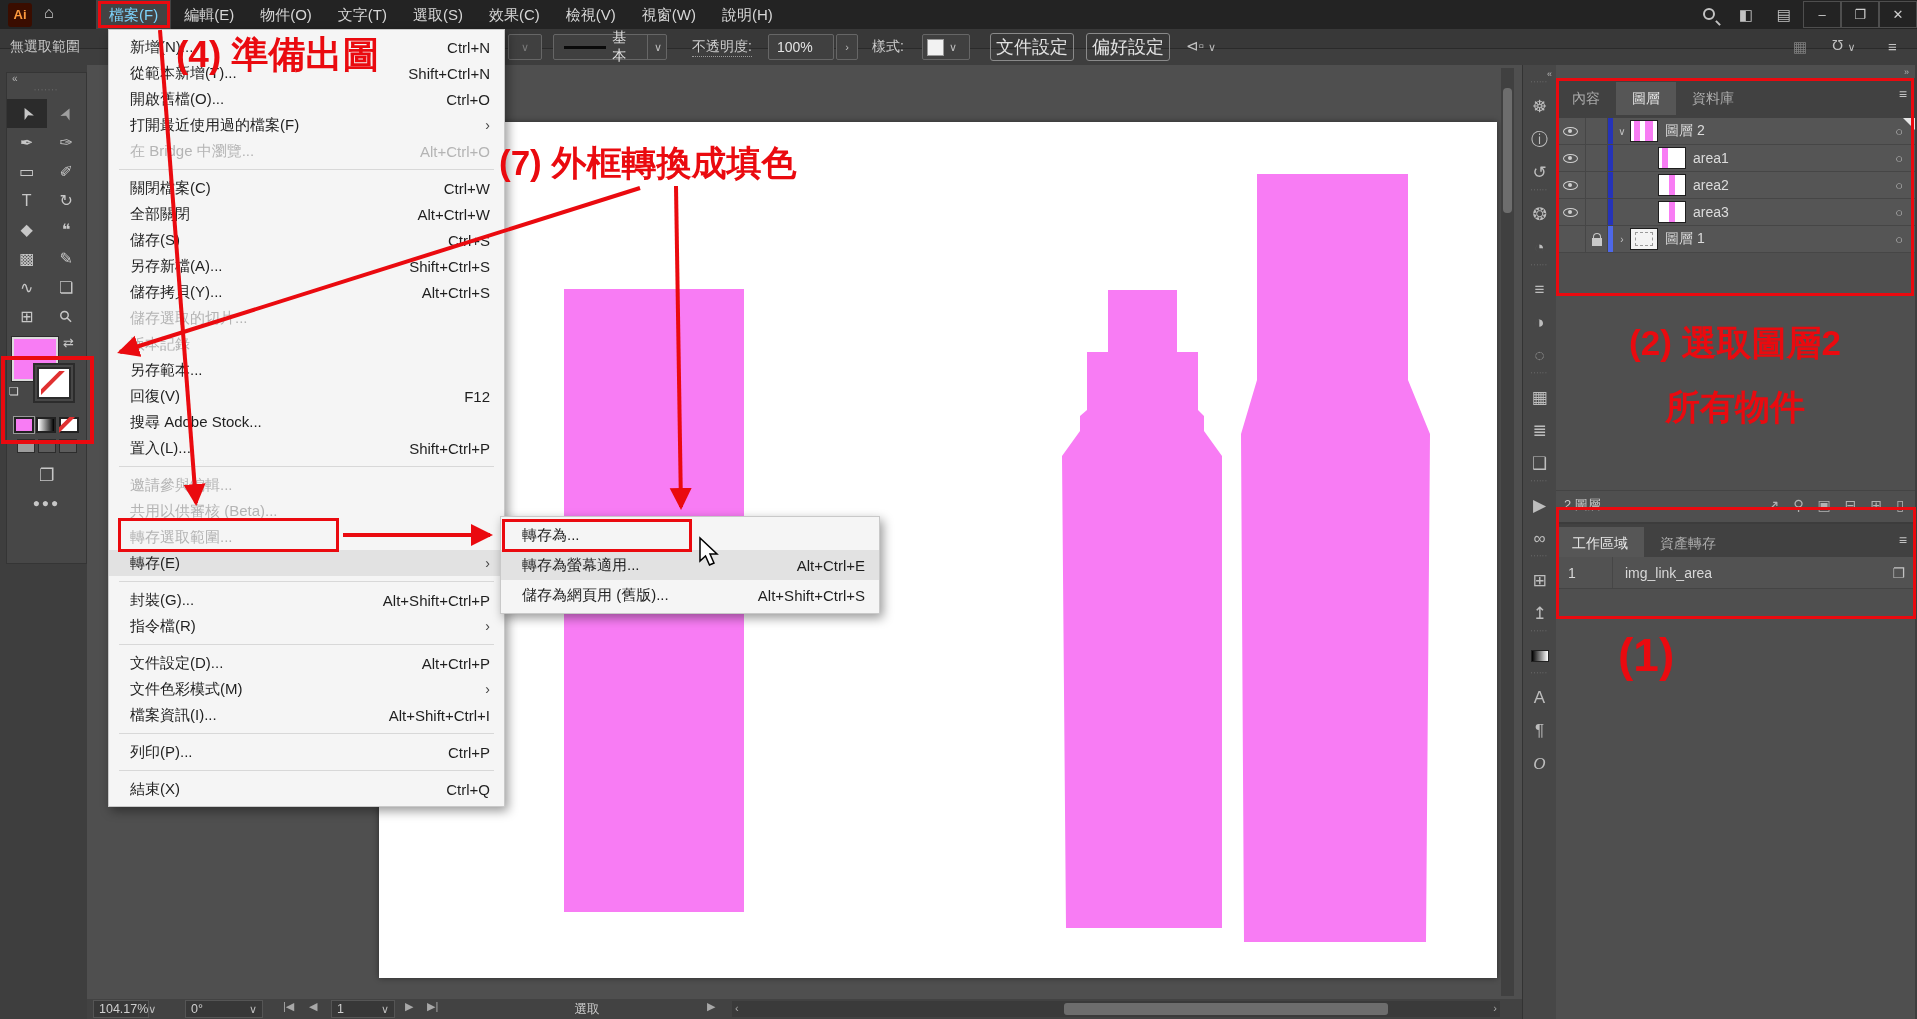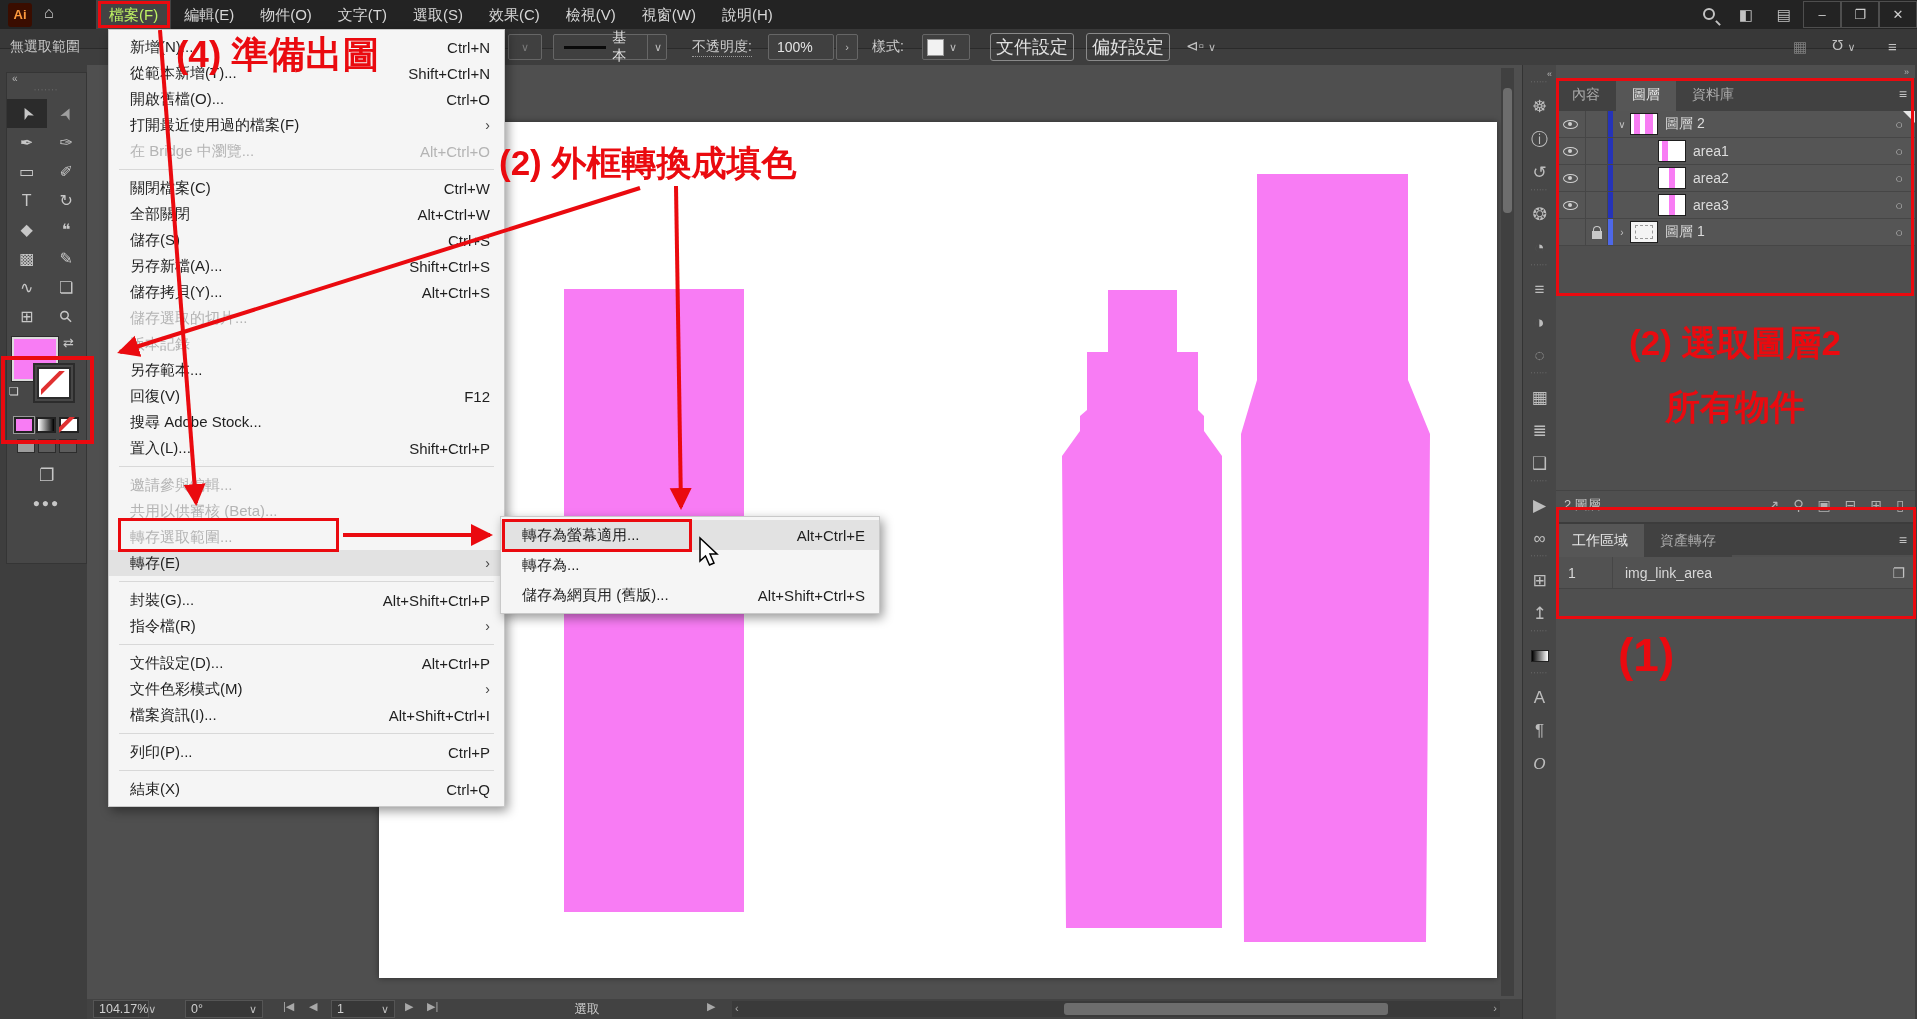--- a/index.html
+++ b/index.html
@@ -7,21 +7,21 @@
               font-family:"Liberation Sans","DejaVu Sans",sans-serif; }
   .abs { position:absolute; }
 
   
   #titlebar { position:absolute; left:0; top:0; width:1917px; height:29px; background:#232323; z-index:40; }
   #ai-logo { position:absolute; left:8px; top:3px; width:24px; height:24px; background:#3a0d00; color:#ff9a3e;
              font-weight:bold; font-size:13px; text-align:center; line-height:24px; border-radius:3px; }
   #home-icon { position:absolute; left:44px; top:4px; color:#d2d2d2; font-size:16px; }
   #menubar { position:absolute; left:96px; top:0; height:29px; display:flex; }
   .menu-top { height:29px; line-height:29px; padding:0 13px; color:#d6d6d6; font-size:15px; cursor:default; }
-  .menu-top.open { background:#434343; color:#bef264; }
+  .menu-top.open { background:#434343; color:#7dd3fc; }
   #tb-right { position:absolute; right:0; top:0; height:29px; display:flex; align-items:center; }
   .tb-ic { color:#c3c3c3; font-size:15px; margin:0 12px; }
   .search-glass { width:12px; height:12px; border:2px solid #c3c3c3; border-radius:50%; position:relative; display:inline-block; }
   .search-glass::after { content:""; position:absolute; width:6px; height:2px; background:#c3c3c3;
                          transform:rotate(45deg); left:10px; top:12px; }
   .win-btn { width:38px; height:27px; border:1px solid #4e4e4e; color:#cfcfcf; font-size:13px;
              display:flex; align-items:center; justify-content:center; }
 
   
   #controlbar { position:absolute; left:0; top:29px; width:1917px; height:20px; background:#383838;
@@ -84,21 +84,21 @@
   #dock { position:absolute; left:1522px; top:65px; width:34px; height:954px; background:#474747;
           border-left:1px solid #333; z-index:10; }
   #dock-head { color:#b5b5b5; font-size:9px; text-align:right; padding:4px 4px 2px 0; }
   .dock-grip { text-align:center; color:#6f6f6f; font-size:7px; letter-spacing:1.5px; height:9px; line-height:5px; }
   .dock-ic { height:33px; display:flex; align-items:center; justify-content:center; color:#bdbdbd; font-size:17px; }
   .grad-chip { width:18px; height:12px; background:linear-gradient(90deg,#000,#fff); border:1px solid #222; }
 
   
   #panels { position:absolute; left:1556px; top:65px; width:359px; height:954px; background:#4f4f4f; z-index:10; }
   #panel-head { height:13px; color:#b5b5b5; font-size:9px; text-align:right; padding:2px 6px 0 0; }
-  .tabbar { height:33px; background:#414141; display:flex; align-items:flex-start; position:relative; }
+  .tabbar { height:40px; background:#414141; display:flex; align-items:center; position:relative; }
   .ptab { height:33px; line-height:33px; padding:0 16px; font-size:14px; color:#ababab; background:#414141; }
   .ptab.on { background:#565656; color:#e8e8e8; }
   .tab-menu { position:absolute; right:8px; top:8px; color:#c3c3c3; font-size:14px; }
   .lrow { height:27px; display:flex; align-items:center; border-bottom:1px solid #464646;
           background:#555555; position:relative; color:#dcdcdc; font-size:14px; }
   .lcell-eye { width:30px; display:flex; justify-content:center; border-right:1px solid #464646; align-self:stretch; align-items:center; }
   .lcell-lock { width:22px; display:flex; justify-content:center; border-right:1px solid #464646; align-self:stretch; align-items:center; }
   .lbar { width:5px; align-self:stretch; }
   .lchev { width:18px; text-align:center; color:#c0c0c0; font-size:10px; }
   .eye { width:15px; height:9px; border:1.5px solid #cfcfcf; border-radius:50%; position:relative; }
@@ -559,47 +559,47 @@
       <span class="mi-r">Ctrl+P</span>
     </div>
     <div class="msep"></div>
     <div class="mi">
       <span class="mi-l">結束(X)</span>
       <span class="mi-r">Ctrl+Q</span>
     </div>
   </div>
 
 <div id="submenu">
+    <div class="mi">
+      <span class="mi-l">轉存為...</span>
+      <span class="mi-r"></span>
+    </div>
     <div class="mi hov">
       <span class="mi-l">轉存為螢幕適用...</span>
       <span class="mi-r">Alt+Ctrl+E</span>
-    </div>
-    <div class="mi">
-      <span class="mi-l">轉存為...</span>
-      <span class="mi-r"></span>
     </div>
     <div class="mi">
       <span class="mi-l">儲存為網頁用 (舊版)...</span>
       <span class="mi-r">Alt+Shift+Ctrl+S</span>
     </div>
   </div>
 
 <svg id="cursor-svg">
   <polygon points="700,538 700,561 705.5,556 709.5,565 714,563 710,554 717,554" fill="#ffffff" stroke="#000000" stroke-width="1.5"></polygon>
 </svg>
 
 <div class="ann-box" style="left:98px; top:1px; width:72px; height:27px;"></div>
 <div class="ann-box" style="left:1px; top:356px; width:93px; height:88px; border-width:4px;"></div>
 <div class="ann-box" style="left:118px; top:518px; width:221px; height:34px;"></div>
 <div class="ann-box" style="left:502px; top:519px; width:190px; height:33px;"></div>
 <div class="ann-box" style="left:1556px; top:78px; width:358px; height:218px;"></div>
 <div class="ann-box" style="left:1556px; top:507px; width:360px; height:112px;"></div>
 
 <div class="ann-text" style="left:176px; top:30px; font-size:37px;">(4) 準備出圖</div>
-<div class="ann-text" style="left:499px; top:140px; font-size:35px;">(2) 外框轉換成填色</div>
+<div class="ann-text" style="left:499px; top:140px; font-size:35px;">(7) 外框轉換成填色</div>
 <div class="ann-text" style="left:1570px; top:320px; width:330px; text-align:center; font-size:35px;">(2) 選取圖層2</div>
 <div class="ann-text" style="left:1570px; top:384px; width:330px; text-align:center; font-size:35px;">所有物件</div>
 <div class="ann-text" style="left:1618px; top:628px; font-size:46px;">(1)</div>
 
 <svg id="ann-lines">
   <defs>
     <marker id="ah" markerUnits="userSpaceOnUse" markerWidth="24" markerHeight="24" refX="19" refY="11" orient="auto">
       <path d="M0,0 L22,11 L0,22 Z" fill="#ea0a0f"></path>
     </marker>
   </defs>

